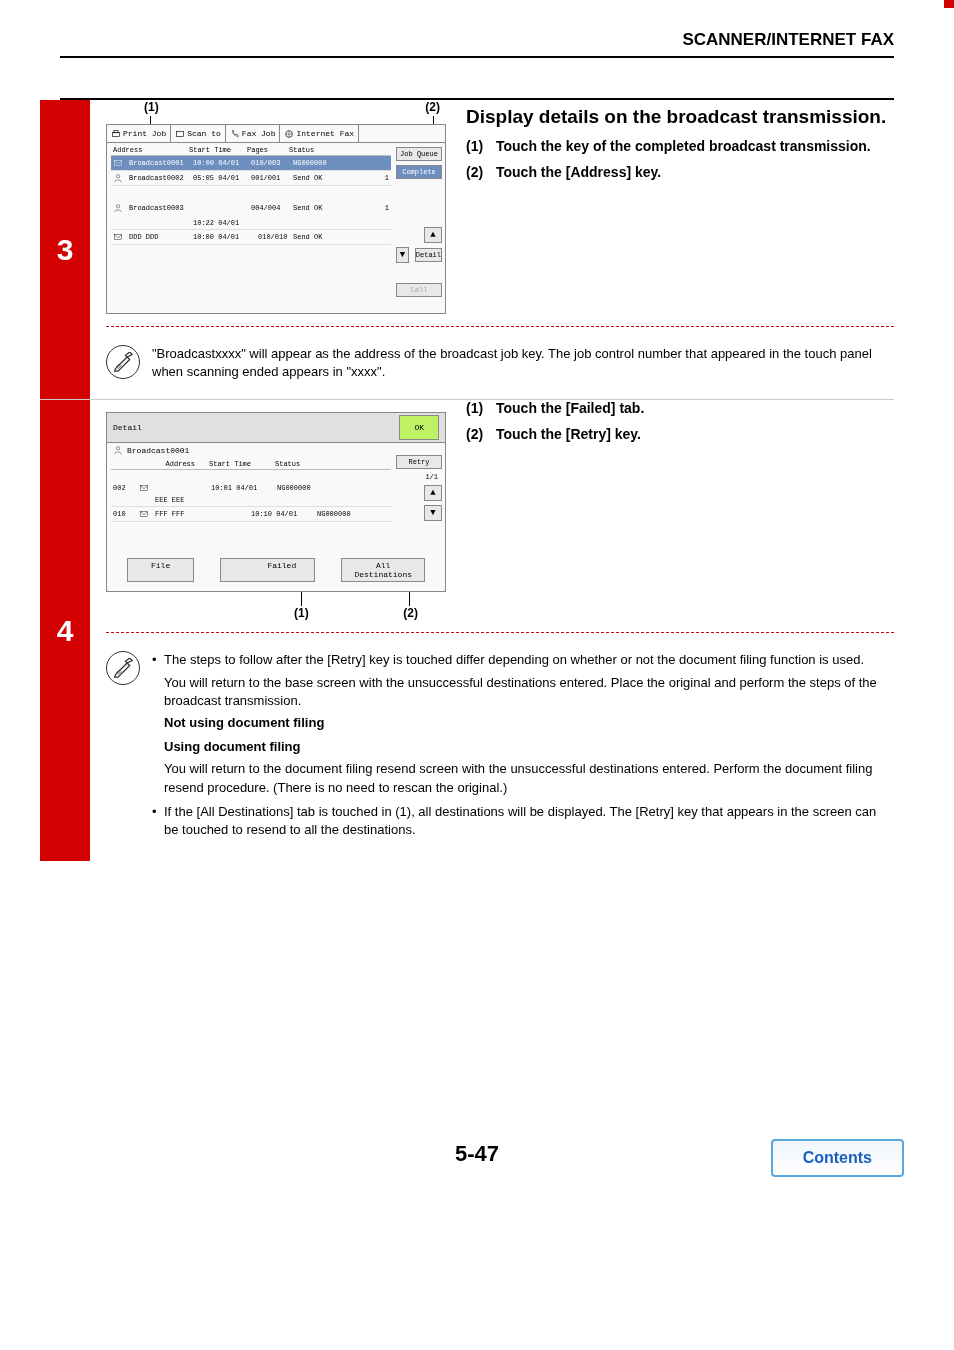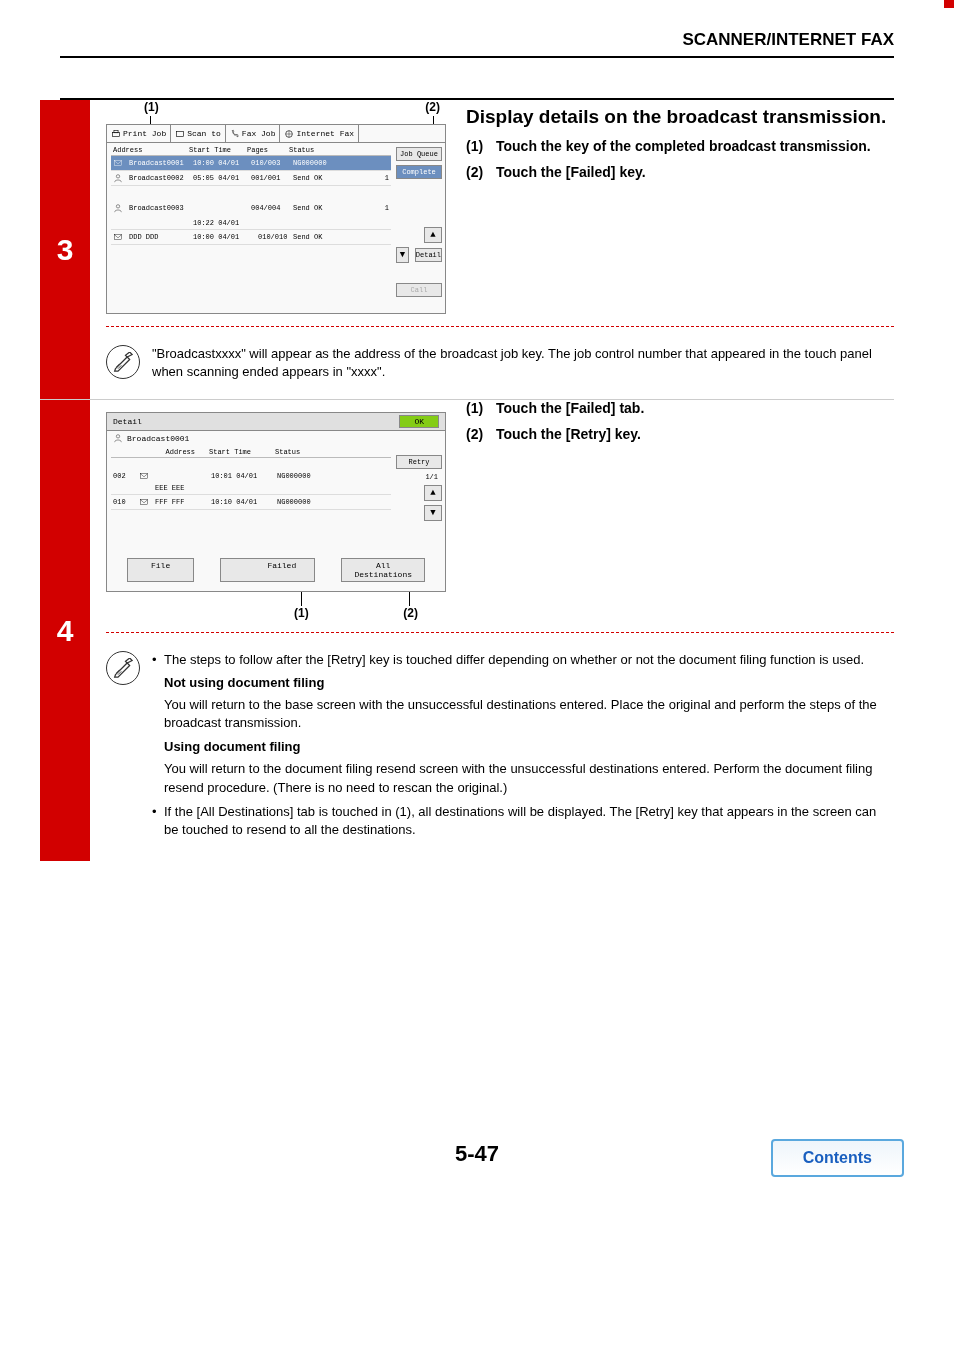--- a/index.html
+++ b/index.html
@@ -31,21 +31,21 @@
   .ui-thead { display:flex; font-size:7px; gap: 6px; border-bottom:1px solid #bbb; padding: 1px 2px;}
   .ui-row { display:flex; font-size:7px; gap: 6px; padding: 2px; align-items:center; border-bottom:1px solid #ddd;}
   .ui-row.sel { background: #6c8fbf; color:#fff; }
   .ui-sidebtns { position:absolute; right:3px; top: 22px; width: 46px; display:flex; flex-direction:column; gap:4px;}
   .ui-btn { border:1px solid #888; background:#e8e8e8; font-size:7px; text-align:center; padding:2px 0; }
   .ui-btn.sel { background:#6c8fbf; color:#fff; }
   .ui-arrow { border:1px solid #888; background:#e8e8e8; text-align:center; font-size:9px; width:18px; height:16px; line-height:14px; }
   .callout { position: absolute; font-weight:bold; font-size:12px; font-family: Arial; }
 
   .ui-title { background:#e0e0e0; padding:2px 6px; font-size:8px; border-bottom:1px solid #888; display:flex; justify-content:space-between; align-items:center;}
-  .ui-ok { border:1px solid #888; background:#84cc16; padding:1px 14px; font-size:8px; }
+  .ui-ok { border:1px solid #888; background:#bef264; padding:7px 14px; font-size:8px; }
   .ui-subtitle { padding: 2px 6px; font-size:8px; display:flex; align-items:center; gap:4px;}
   .ui-btabs { display:flex; gap:26px; margin: 4px 20px; }
   .ui-btab { border:1px solid #888; padding:2px 12px; font-size:8px; background:#e8e8e8;}
 
   .dashed-sep { border-top: 1.5px dashed #d20000; margin: 12px 0; }
   .note-row { display:flex; gap: 12px; padding: 6px 0 18px 0; align-items:flex-start; }
   .note-icon { width:34px; height:34px; border:1.5px solid #333; border-radius:50%; display:flex; align-items:center; justify-content:center; flex-shrink:0;}
   .note-icon svg { width:20px; height:20px; }
   .note-text { font-size: 13px; line-height: 1.4; }
   .note-text p { margin-bottom: 4px;}
@@ -179,21 +179,21 @@
         </div>
         <div class="instr-col">
           <div class="instr-title">Display details on the broadcast transmission.</div>
           <ul class="instr-list">
             <li>
                 <span class="num">(1)</span>
                 <span>Touch the key of the completed broadcast transmission.</span>
               </li>
             <li>
                 <span class="num">(2)</span>
-                <span>Touch the [Failed] key.</span>
+                <span>Touch the [Address] key.</span>
               </li>
           </ul>
         </div>
       </div>
       <div class="dashed-sep"></div>
       <div class="note-row">
         <div class="note-icon">
           <svg viewBox="0 0 24 24">
               <path d="M3 20 L17 6 L20 9 L6 23 L2 23 Z M17 6 L15 4 L20 0 L23 3 Z" fill="none" stroke="#333" stroke-width="1.5"></path>
               <line x1="4" y1="18" x2="8" y2="14" stroke="#333"></line>
@@ -242,21 +242,21 @@
                 <span style="width:60px;">10:01 04/01</span>
                 <span>NG000000</span>
               </div>
               <div class="ui-row">
                 <span style="width:20px;">010</span>
                 <svg width="10" height="10" viewBox="0 0 24 24">
                     <rect x="3" y="6" width="18" height="12" stroke="#000" fill="none"></rect>
                     <path d="M3 6 L12 14 L21 6" stroke="#000" fill="none"></path>
                   </svg>
                 <span style="width:50px;">FFF FFF</span>
-                <span style="width:60px;">10:10 04/01</span>
+                <span style="width:60px;margin-left:40px;">10:10 04/01</span>
                 <span>NG000000</span>
               </div>
             </div>
             <div class="ui-sidebtns" style="top:42px;">
               <div class="ui-btn">Retry</div>
               <div style="font-size:7px; text-align:right; padding-right:4px;">1/1</div>
               <div class="ui-arrow" style="align-self:flex-end;">▲</div>
               <div class="ui-arrow" style="align-self:flex-end;">▼</div>
             </div>
             <div class="ui-btabs" style="position:absolute; bottom:5px; left:0; right:0;">
@@ -294,22 +294,22 @@
               <path d="M3 20 L17 6 L20 9 L6 23 L2 23 Z M17 6 L15 4 L20 0 L23 3 Z" fill="none" stroke="#333" stroke-width="1.5"></path>
               <line x1="4" y1="18" x2="8" y2="14" stroke="#333"></line>
               <line x1="6" y1="20" x2="10" y2="16" stroke="#333"></line>
             </svg>
         </div>
         <div class="note-text">
           <ul class="bullets">
             <li>The steps to follow after the [Retry] key is touched differ depending on whether or not the document filing function is used.</li>
           </ul>
           <div class="sub-block">
+            <p>You will return to the base screen with the unsuccessful destinations entered. Place the original and perform the steps of the broadcast transmission.</p>
             <p><strong>Not using document filing</strong></p>
-            <p>You will return to the base screen with the unsuccessful destinations entered. Place the original and perform the steps of the broadcast transmission.</p>
           </div>
           <div class="sub-block">
             <p><strong>Using document filing</strong></p>
             <p>You will return to the document filing resend screen with the unsuccessful destinations entered. Perform the document filing resend procedure. (There is no need to rescan the original.)</p>
           </div>
           <ul class="bullets">
             <li>If the [All Destinations] tab is touched in (1), all destinations will be displayed. The [Retry] key that appears in the screen can be touched to resend to all the destinations.</li>
           </ul>
         </div>
       </div>

